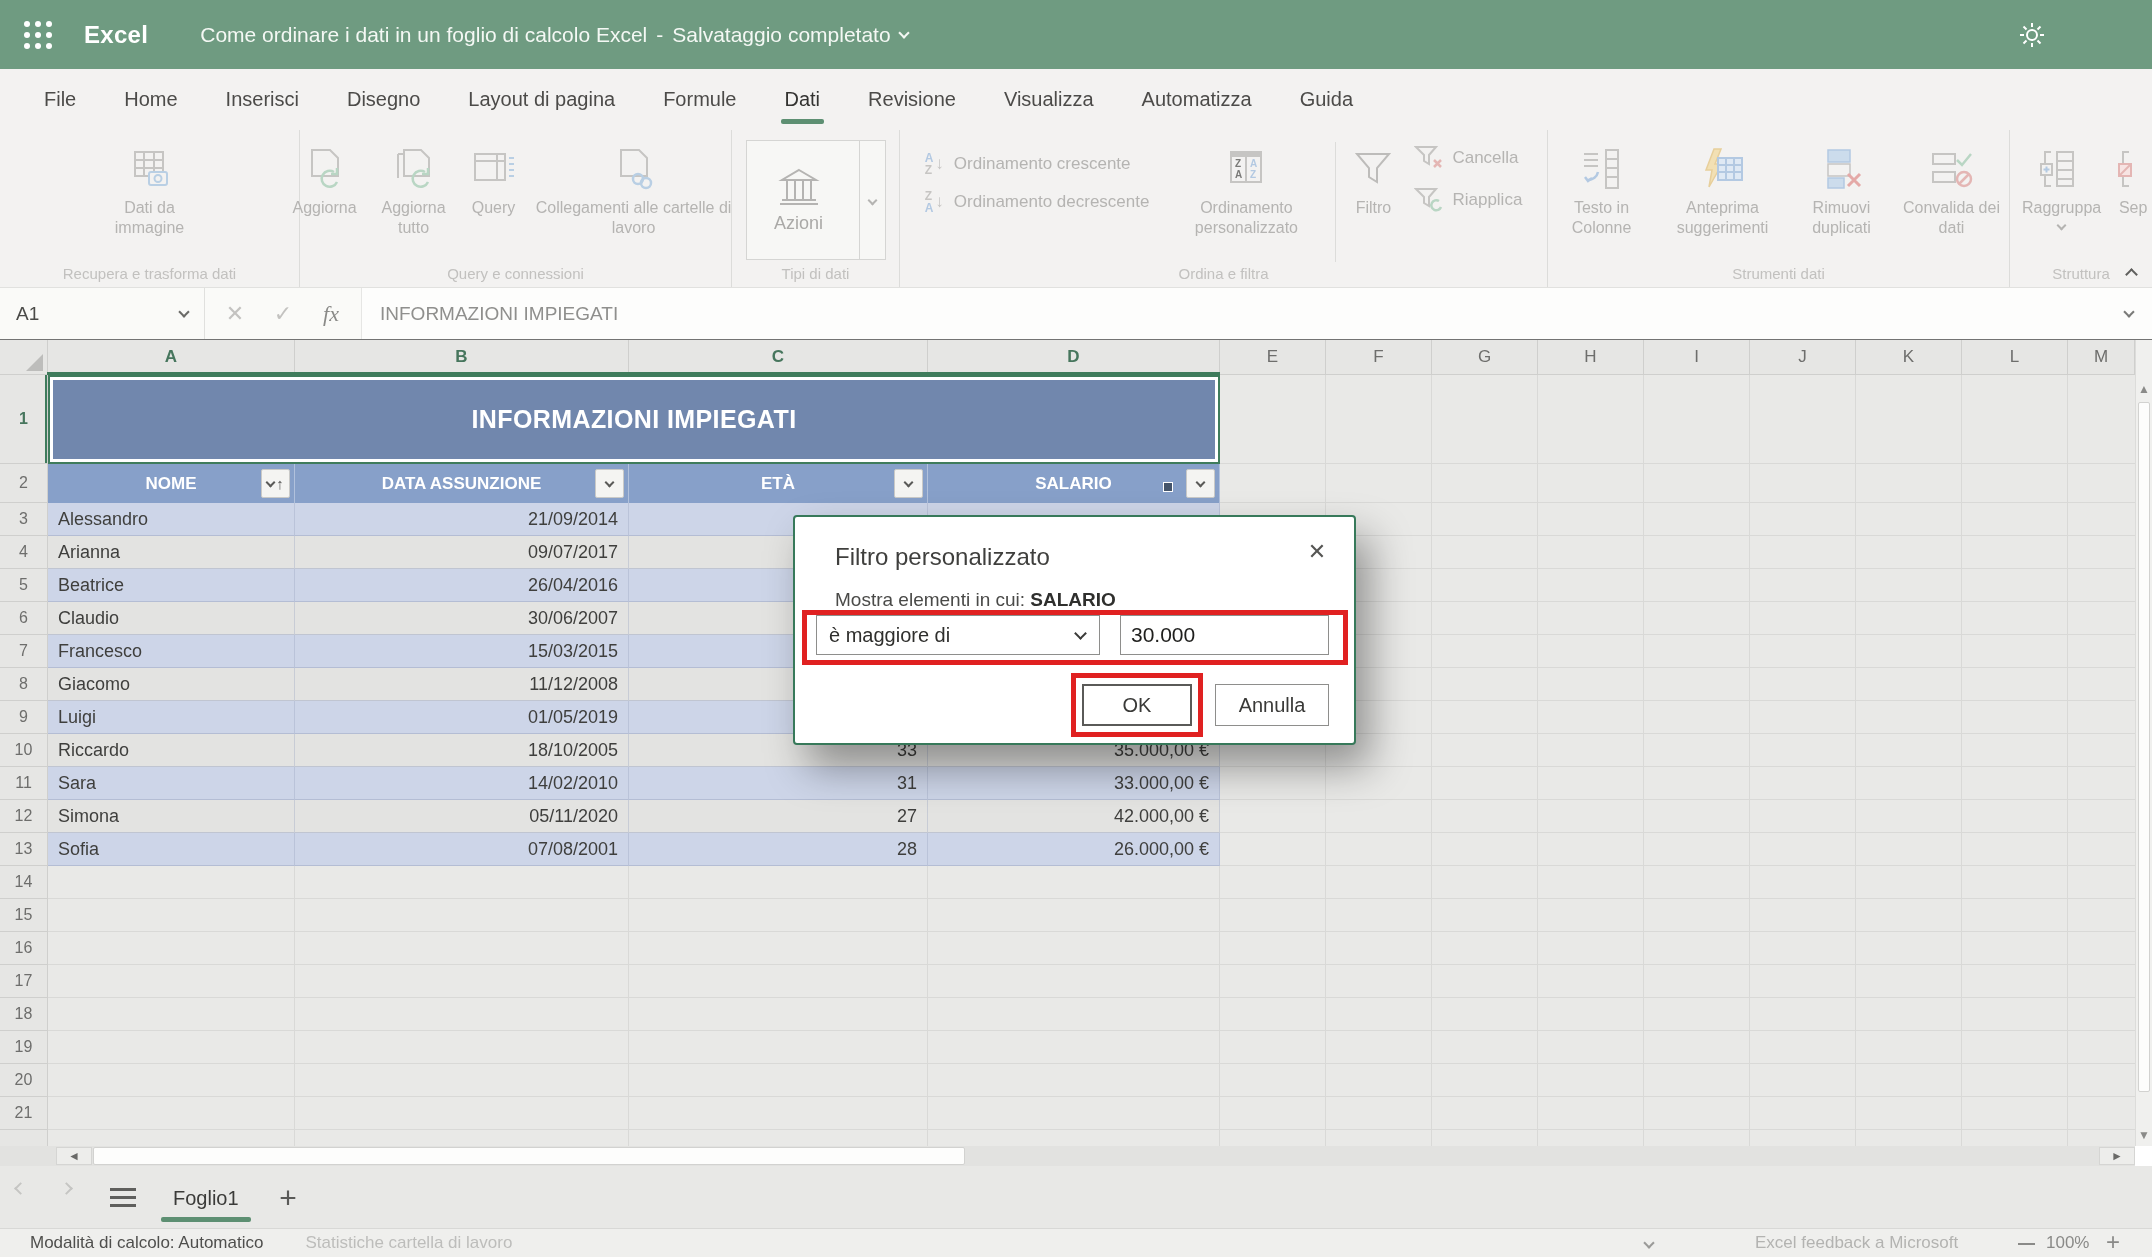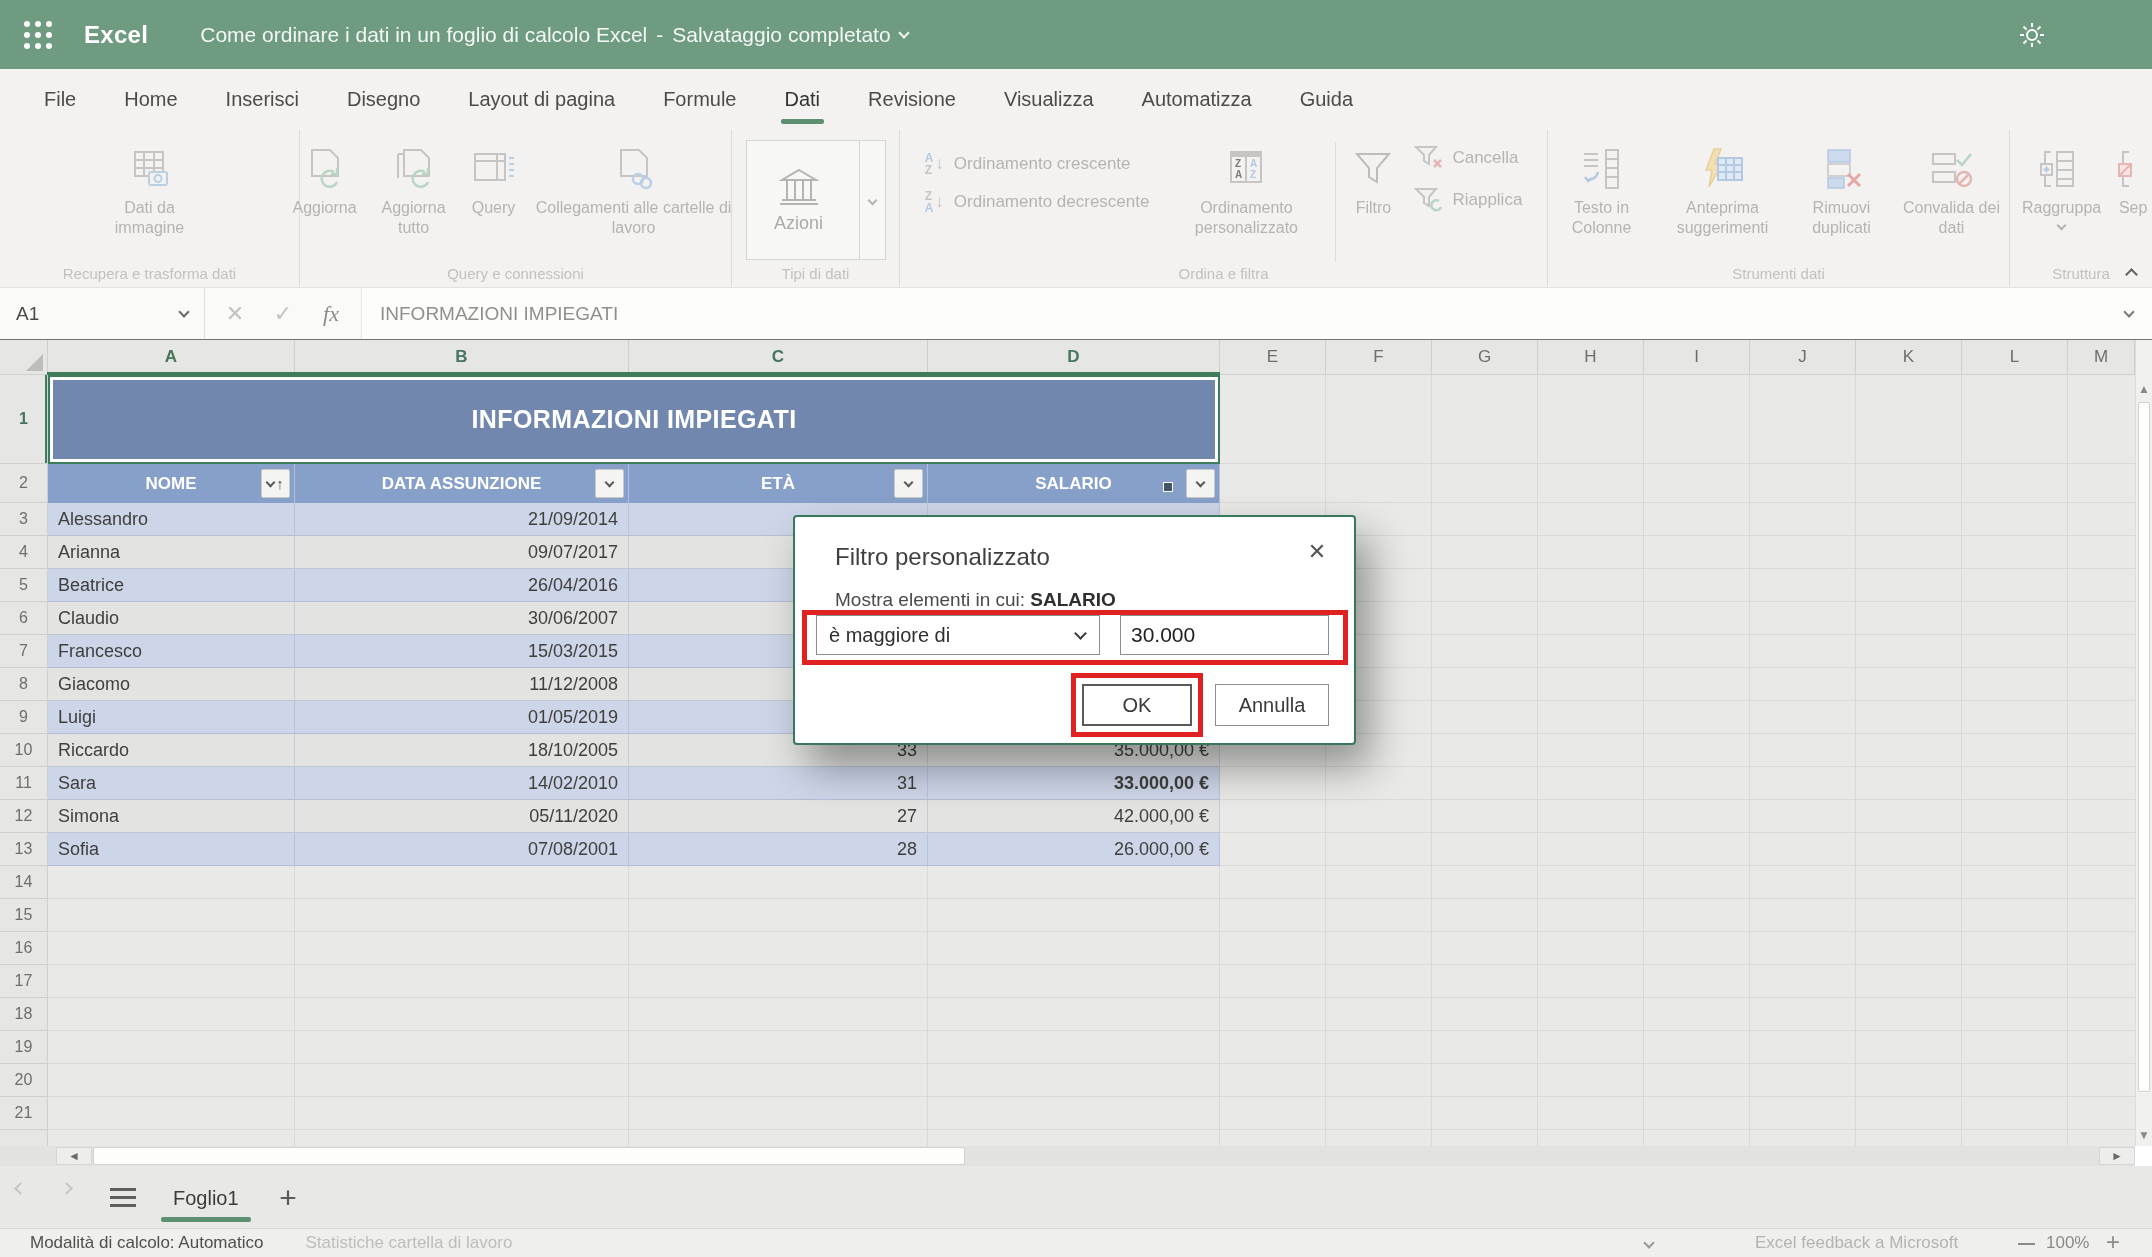--- a/index.html
+++ b/index.html
@@ -638,21 +638,21 @@
       <div class="trow gray">
         <div class="c l" style="width: 247px;">Riccardo</div>
         <div class="c r" style="width: 334px;">18/10/2005</div>
         <div class="c r" style="width: 299px;">33</div>
         <div class="c r" style="width: 292px;">35.000,00 €</div>
       </div>
       <div class="trow blue">
         <div class="c l" style="width: 247px;">Sara</div>
         <div class="c r" style="width: 334px;">14/02/2010</div>
         <div class="c r" style="width: 299px;">31</div>
-        <div class="c r" style="width: 292px; font-weight: bold;">33.000,00 €</div>
+        <div class="c r" style="width: 292px;">33.000,00 €</div>
       </div>
       <div class="trow gray">
         <div class="c l" style="width: 247px;">Simona</div>
         <div class="c r" style="width: 334px;">05/11/2020</div>
         <div class="c r" style="width: 299px;">27</div>
         <div class="c r" style="width: 292px;">42.000,00 €</div>
       </div>
       <div class="trow blue">
         <div class="c l" style="width: 247px;">Sofia</div>
         <div class="c r" style="width: 334px;">07/08/2001</div>

